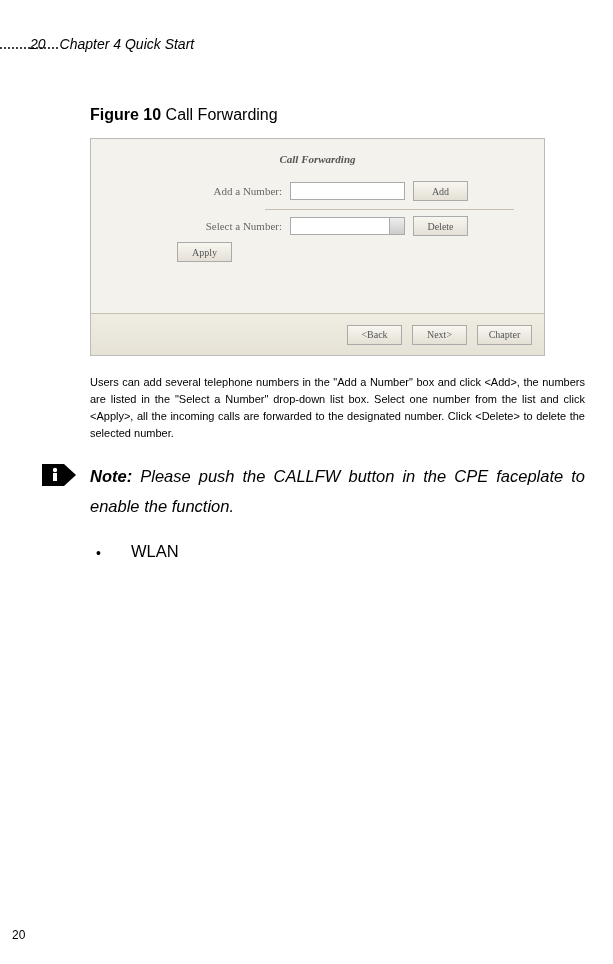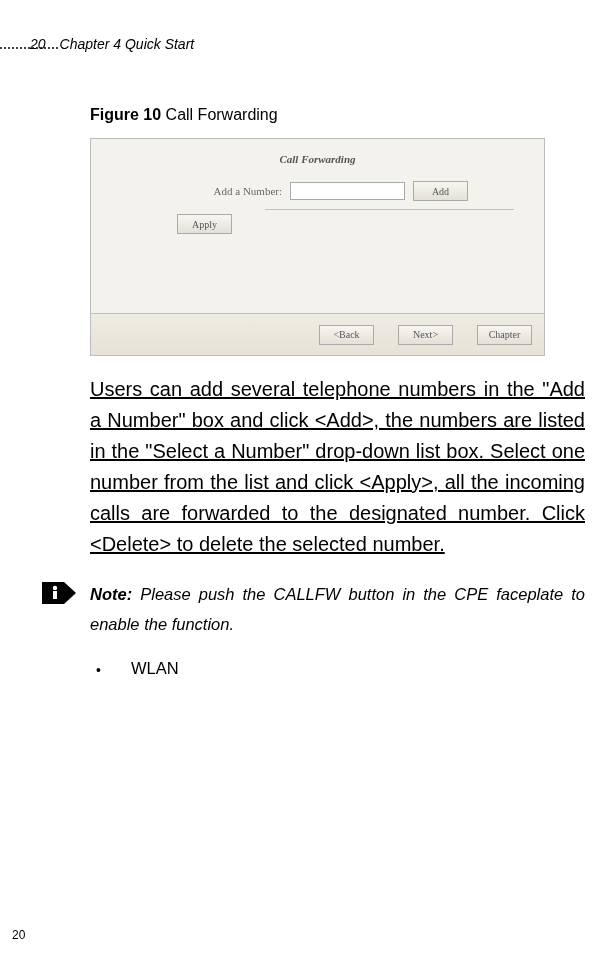--- a/index.html
+++ b/index.html
@@ -136,29 +136,28 @@
       position: absolute;
       bottom: 0;
       left: 0;
       right: 0;
       height: 42px;
       background: linear-gradient(#efece3,#e6e2d6);
       border-top: 1px solid #c8bfb0;
       display: flex;
       justify-content: flex-end;
       align-items: center;
-      gap: 24px;
+      gap: 10px;
       padding-right: 12px;
     }
     .body-text {
-      font-size: 20px;
+      font-size: 11px;
       line-height: 1.55;
       text-align: justify;
       margin-bottom: 20px;
-      text-decoration: underline;
     }
     .note-row {
       position: relative;
       margin-left: -48px;
       padding-left: 48px;
       margin-bottom: 20px;
     }
     .note-icon {
       position: absolute;
       left: 0;
@@ -223,20 +222,25 @@
 
     <div class="figimg">
       <div class="fig-title">Call Forwarding</div>
       <div class="form-area">
         <div class="form-row">
           <div class="form-label">Add a Number:</div>
           <div class="fake-input"></div>
           <div class="fake-btn">Add</div>
         </div>
         <div class="divider1"></div>
+        <div class="form-row">
+          <div class="form-label">Select a Number:</div>
+          <div class="fake-select"></div>
+          <div class="fake-btn">Delete</div>
+        </div>
         <div class="btn-group-right">
           <div class="fake-btn">Apply</div>
         </div>
       </div>
       <div class="bottom-bar">
         <div class="fake-btn">&lt;Back</div>
         <div class="fake-btn">Next&gt;</div>
         <div class="fake-btn">Chapter</div>
       </div>
     </div>

